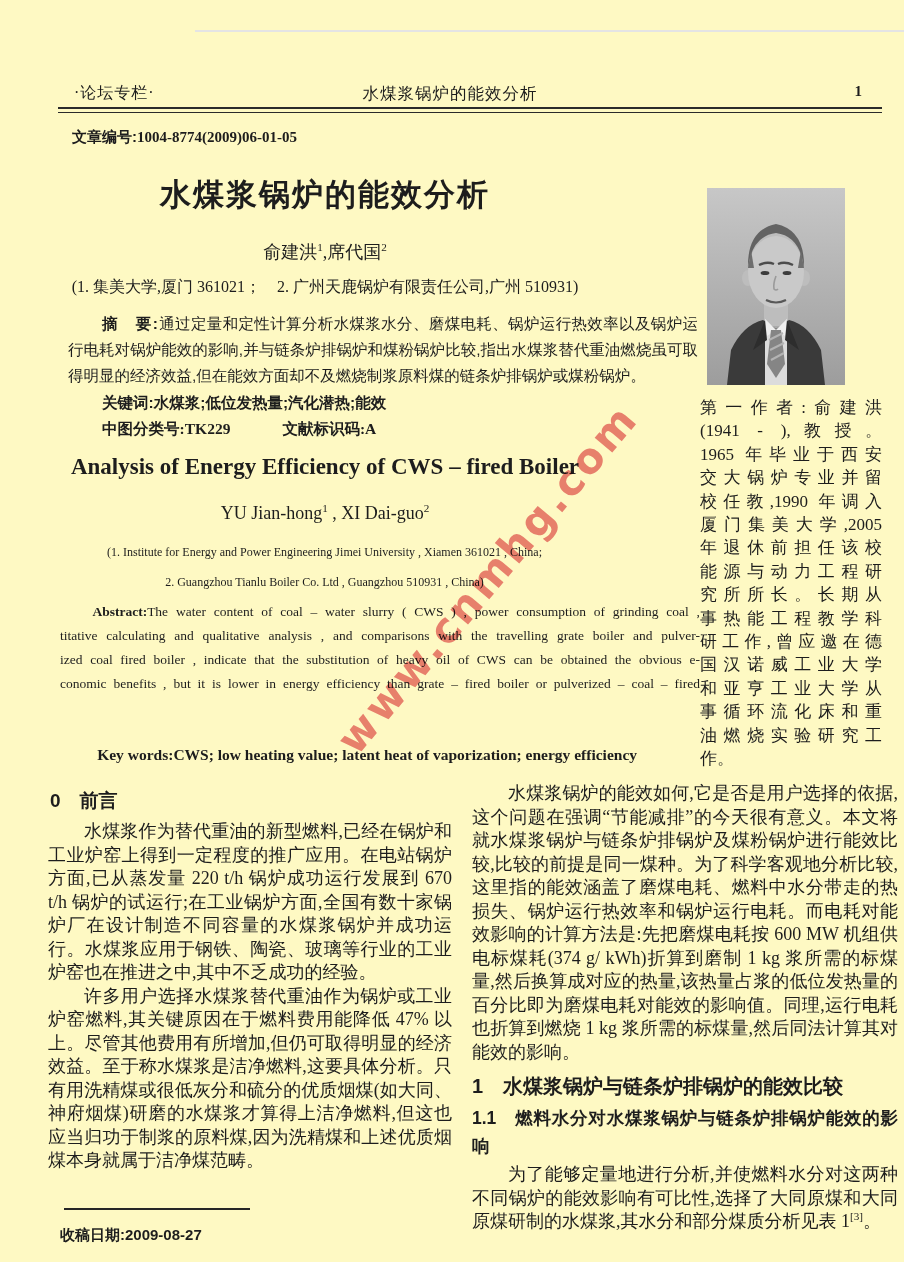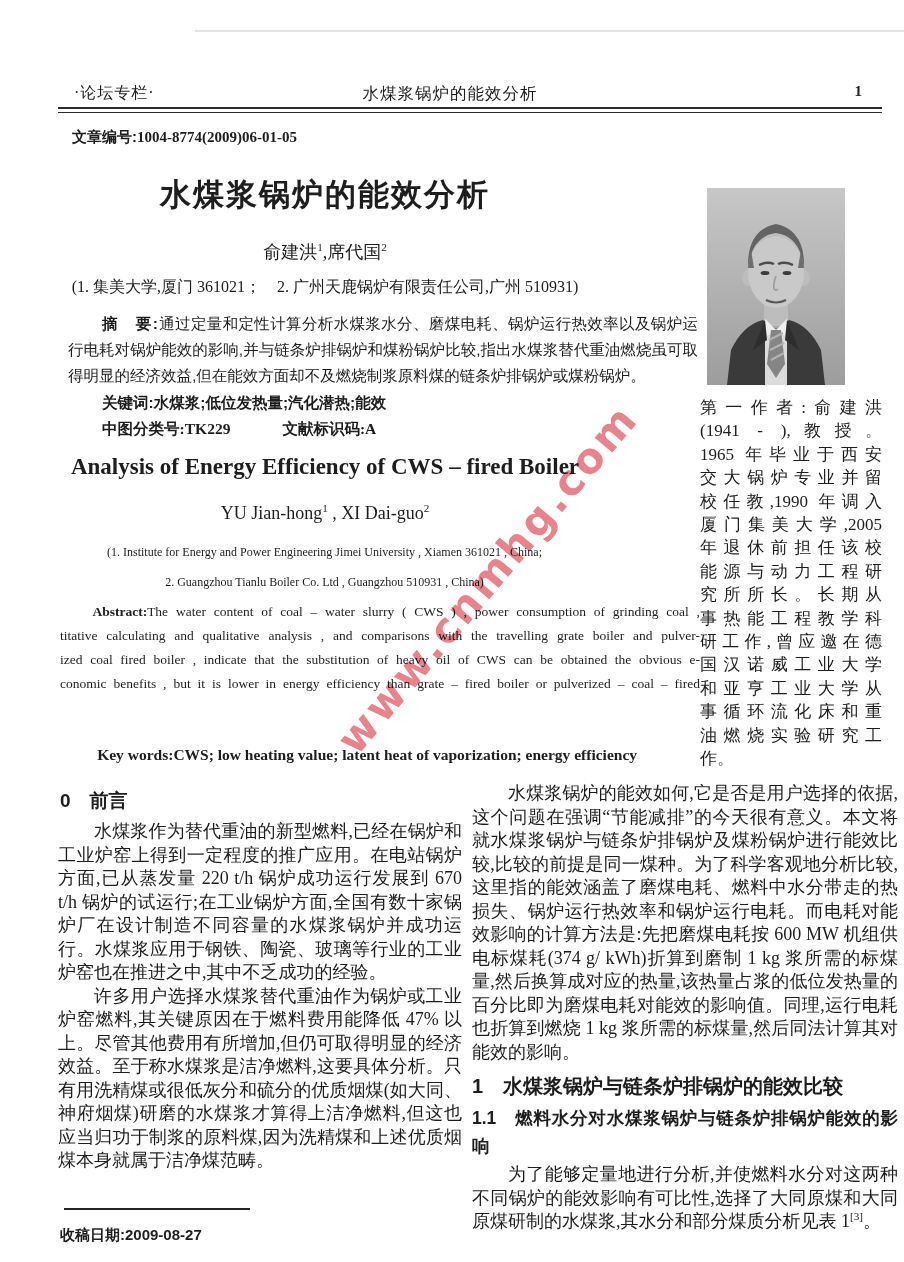--- a/index.html
+++ b/index.html
@@ -1,16 +1,16 @@
 <!DOCTYPE html>
 <html><head>
 <meta charset="utf-8">
 <style>
   html,body{margin:0;padding:0;background:#888;}
-  .page{position:relative;width:904px;height:1262px;margin:0 auto;background:#ffffff;
+  .page{position:relative;width:904px;height:1262px;margin:0 auto;background:#fef9c3;
         color:#1d1d1d;font-family:"Liberation Serif",serif;overflow:hidden;}
   
   .scan-line{position:absolute;left:195px;top:30px;width:709px;height:2px;background:#e4e4e4;}
   .hdr-label{position:absolute;left:74px;top:83px;font-size:16px;letter-spacing:1px;}
   .hdr-title{position:absolute;left:280px;top:83px;width:340px;text-align:center;font-size:16.5px;letter-spacing:1px;}
   .hdr-page{position:absolute;right:42px;top:83px;font-size:15px;font-weight:bold;}
   .hdr-rule{position:absolute;left:58px;top:107px;width:824px;height:3px;
             border-top:2.5px solid #2b2b2b;border-bottom:1.5px solid #2b2b2b;}
   .article-id{position:absolute;left:72px;top:128px;font-size:15px;font-weight:bold;
               font-family:"Liberation Sans",sans-serif;}
@@ -34,21 +34,21 @@
   .en-affil{position:absolute;top:377px;left:0;right:1px;font-size:12px;line-height:30px;}
   .en-abs{position:absolute;top:440px;left:0;width:640px;font-size:13.5px;line-height:24px;}
   .en-abs .ind{text-indent:2.4em;}
   .en-kw{position:absolute;top:586px;left:0;width:640px;font-size:15.5px;font-weight:bold;text-indent:2.4em;}
   .jline{text-align:justify;text-align-last:justify;}
   .jlast{text-align-last:left;}
   
   .photo{position:absolute;left:707px;top:188px;width:138px;height:197px;}
   .bio{position:absolute;left:700px;top:396px;width:182px;font-size:17px;line-height:23.4px;}
   
-  .col-left{position:absolute;left:58px;top:788px;width:404px;}
+  .col-left{position:absolute;left:48px;top:788px;width:404px;}
   .col-right{position:absolute;left:472px;top:782px;width:426px;}
   .cjk{margin:0;font-size:18px;line-height:23.5px;text-align:justify;text-indent:2em;}
   .h0{font-family:"Liberation Sans",sans-serif;font-weight:bold;font-size:19px;margin:0 0 6px 2px;}
   .h1{font-family:"Liberation Sans",sans-serif;font-weight:bold;font-size:20px;margin:9px 0 5px 0;}
   .h11{font-family:"Liberation Sans",sans-serif;font-weight:bold;font-size:17.5px;line-height:27.5px;
        margin:0 0 3px 0;text-align:justify;}
   sup{font-size:62%;vertical-align:super;line-height:0;}
   
   .foot-rule{position:absolute;left:64px;top:1208px;width:186px;height:2px;background:#262626;}
   .foot-date{position:absolute;left:60px;top:1226px;font-family:"Liberation Sans",sans-serif;

